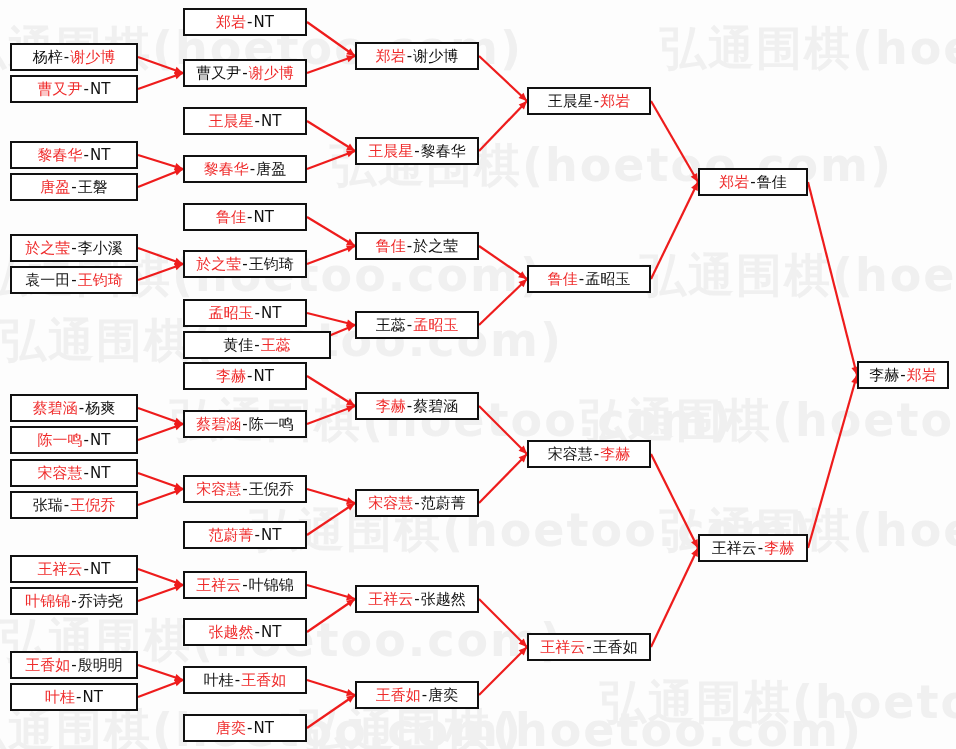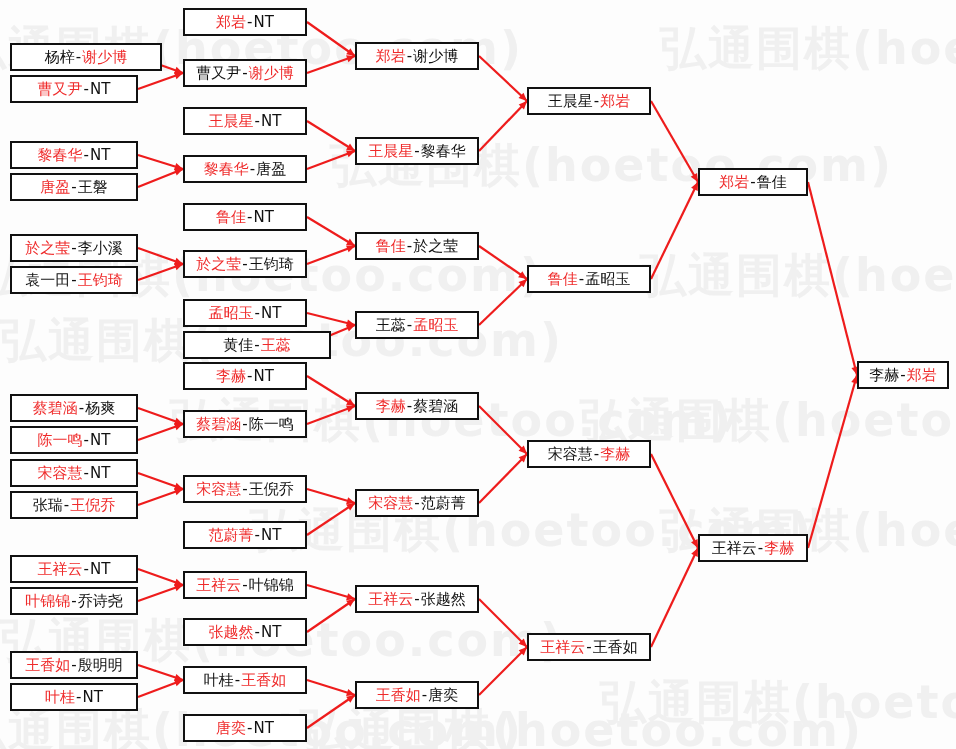--- a/index.html
+++ b/index.html
@@ -129,21 +129,21 @@
       <path d="M651,454 L698,548" stroke="#ee1c1c" stroke-width="2.2" fill="none"></path>
       <polygon points="698,548 691.0424795782469,542.2909799806895 697.6072962376035,539.0085716510112" fill="#ee1c1c"></polygon>
       <path d="M651,647 L698,548" stroke="#ee1c1c" stroke-width="2.2" fill="none"></path>
       <polygon points="698,548 697.7908383280031,556.9975691936748 691.1604143628194,553.8497921596988" fill="#ee1c1c"></polygon>
       <path d="M808,182 L857,375" stroke="#ee1c1c" stroke-width="2.2" fill="none"></path>
       <polygon points="857,375 851.4207766197007,367.9379700883724 858.5347677833075,366.1318272540888" fill="#ee1c1c"></polygon>
       <path d="M808,548 L857,375" stroke="#ee1c1c" stroke-width="2.2" fill="none"></path>
       <polygon points="857,375 858.2914558607443,383.90685925339284 851.229567314674,381.90667116808964" fill="#ee1c1c"></polygon>
     </svg>
   <div id="nodes">
-      <div class="node" id="n_r1m1" style="left: 10px; top: 43px; width: 152px; height: 28px;">
+      <div class="node" id="n_r1m1" style="left: 10px; top: 43px; width: 128px; height: 28px;">
         <span class="l">杨梓</span>
         <span class="sep">-</span>
         <span class="w">谢少博</span>
       </div>
       <div class="node" id="n_r1m2" style="left: 10px; top: 75px; width: 128px; height: 28px;">
         <span class="w">曹又尹</span>
         <span class="sep">-</span>
         <span class="l">NT</span>
       </div>
       <div class="node" id="n_r1m3" style="left: 10px; top: 141px; width: 128px; height: 28px;">

